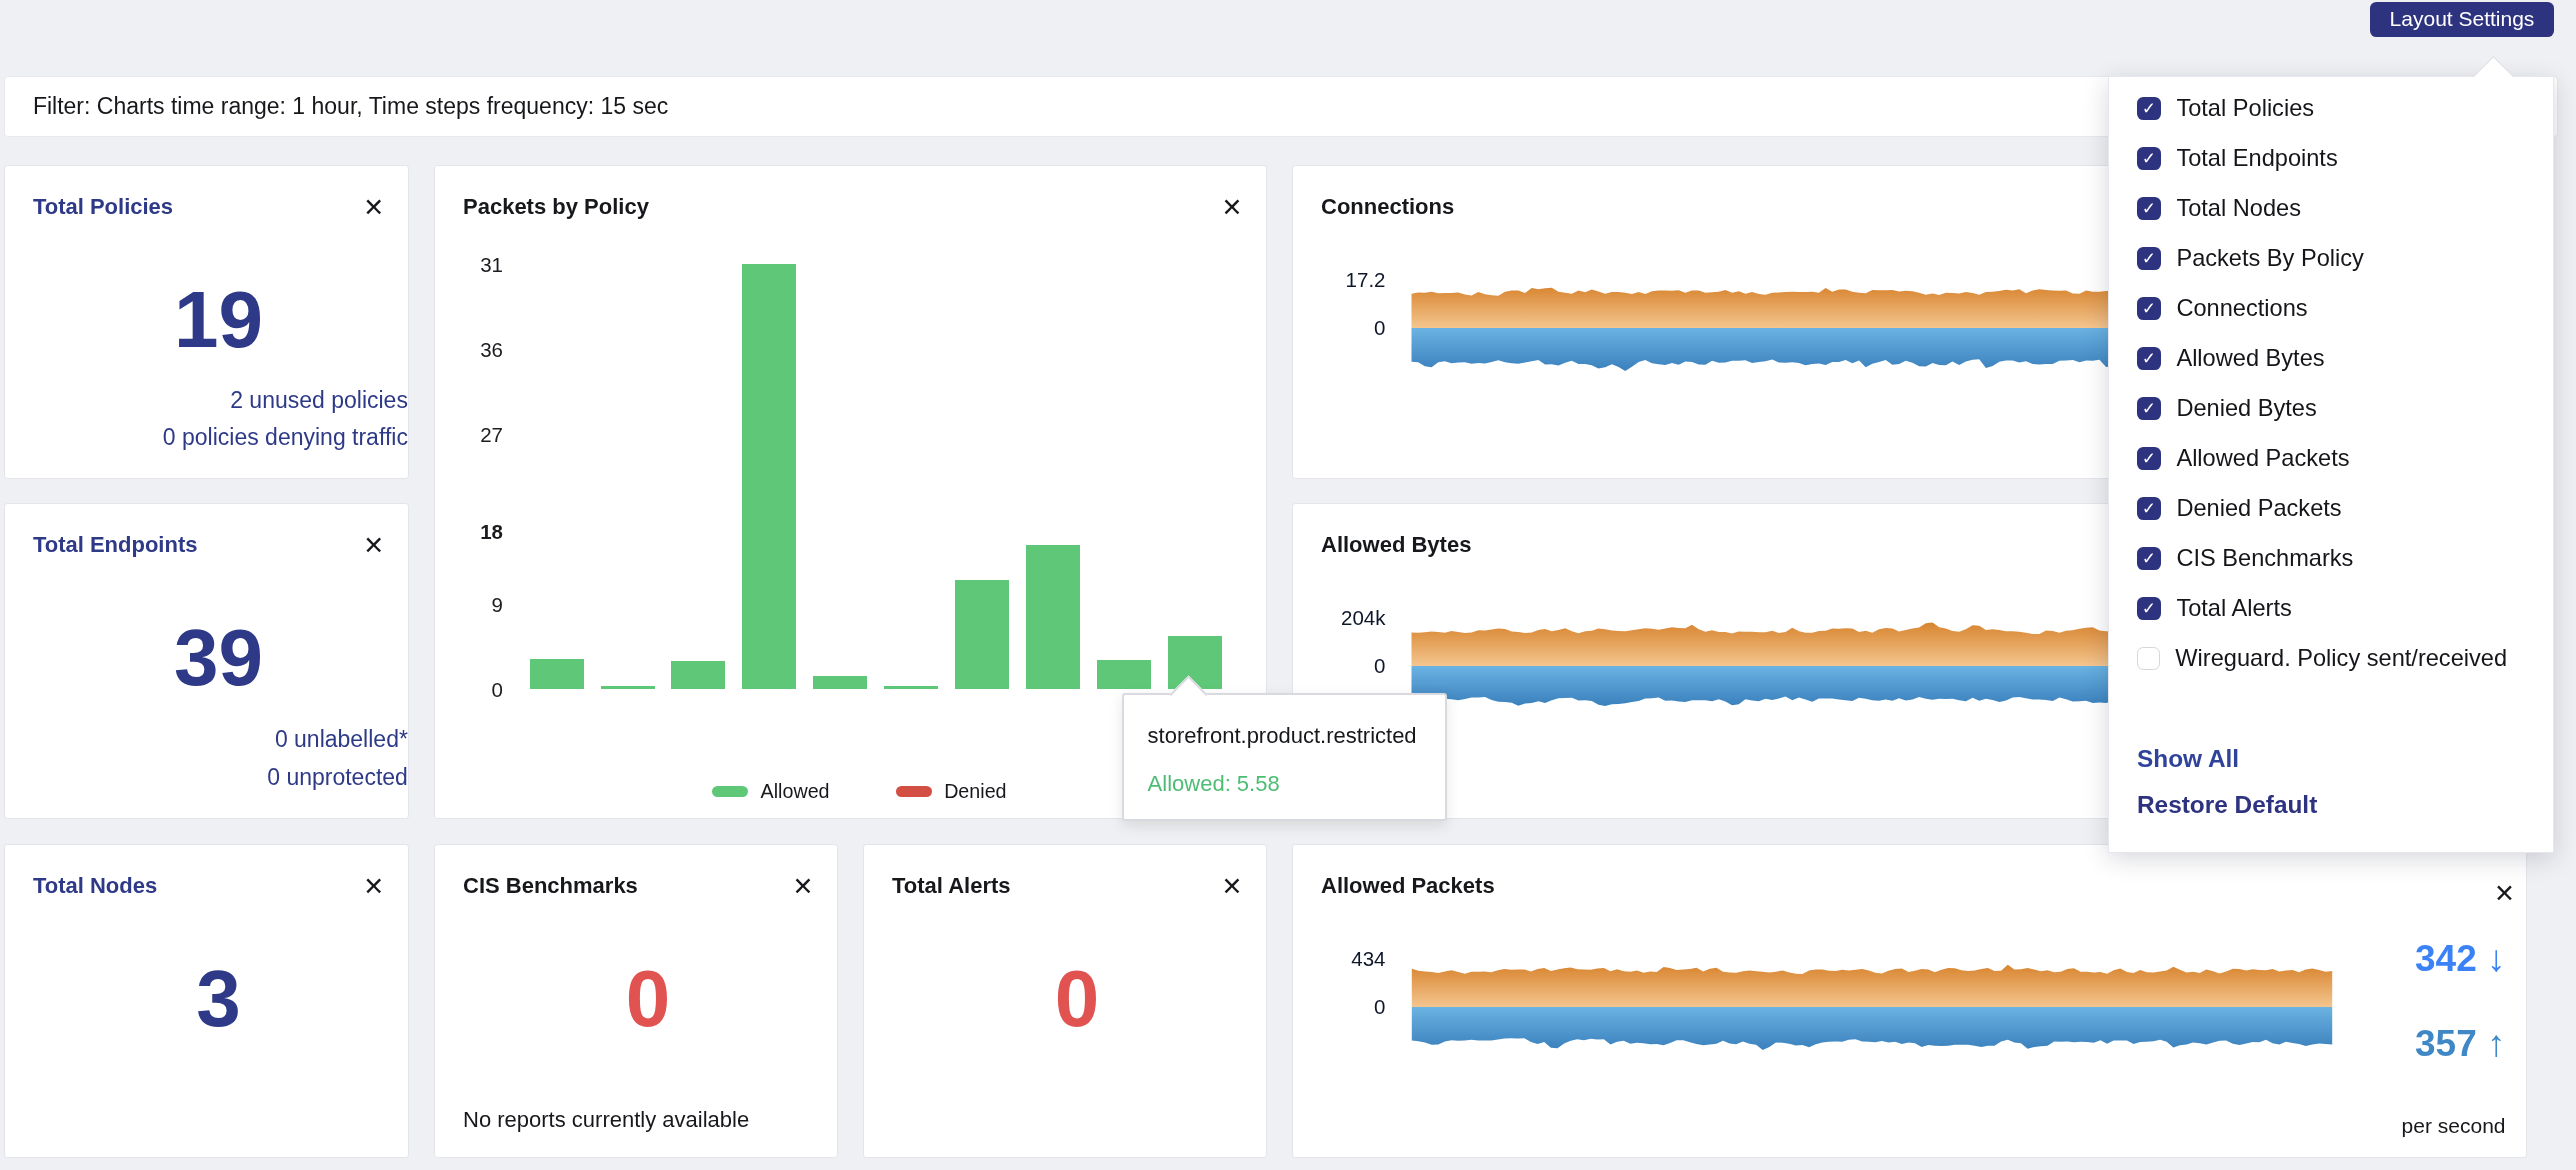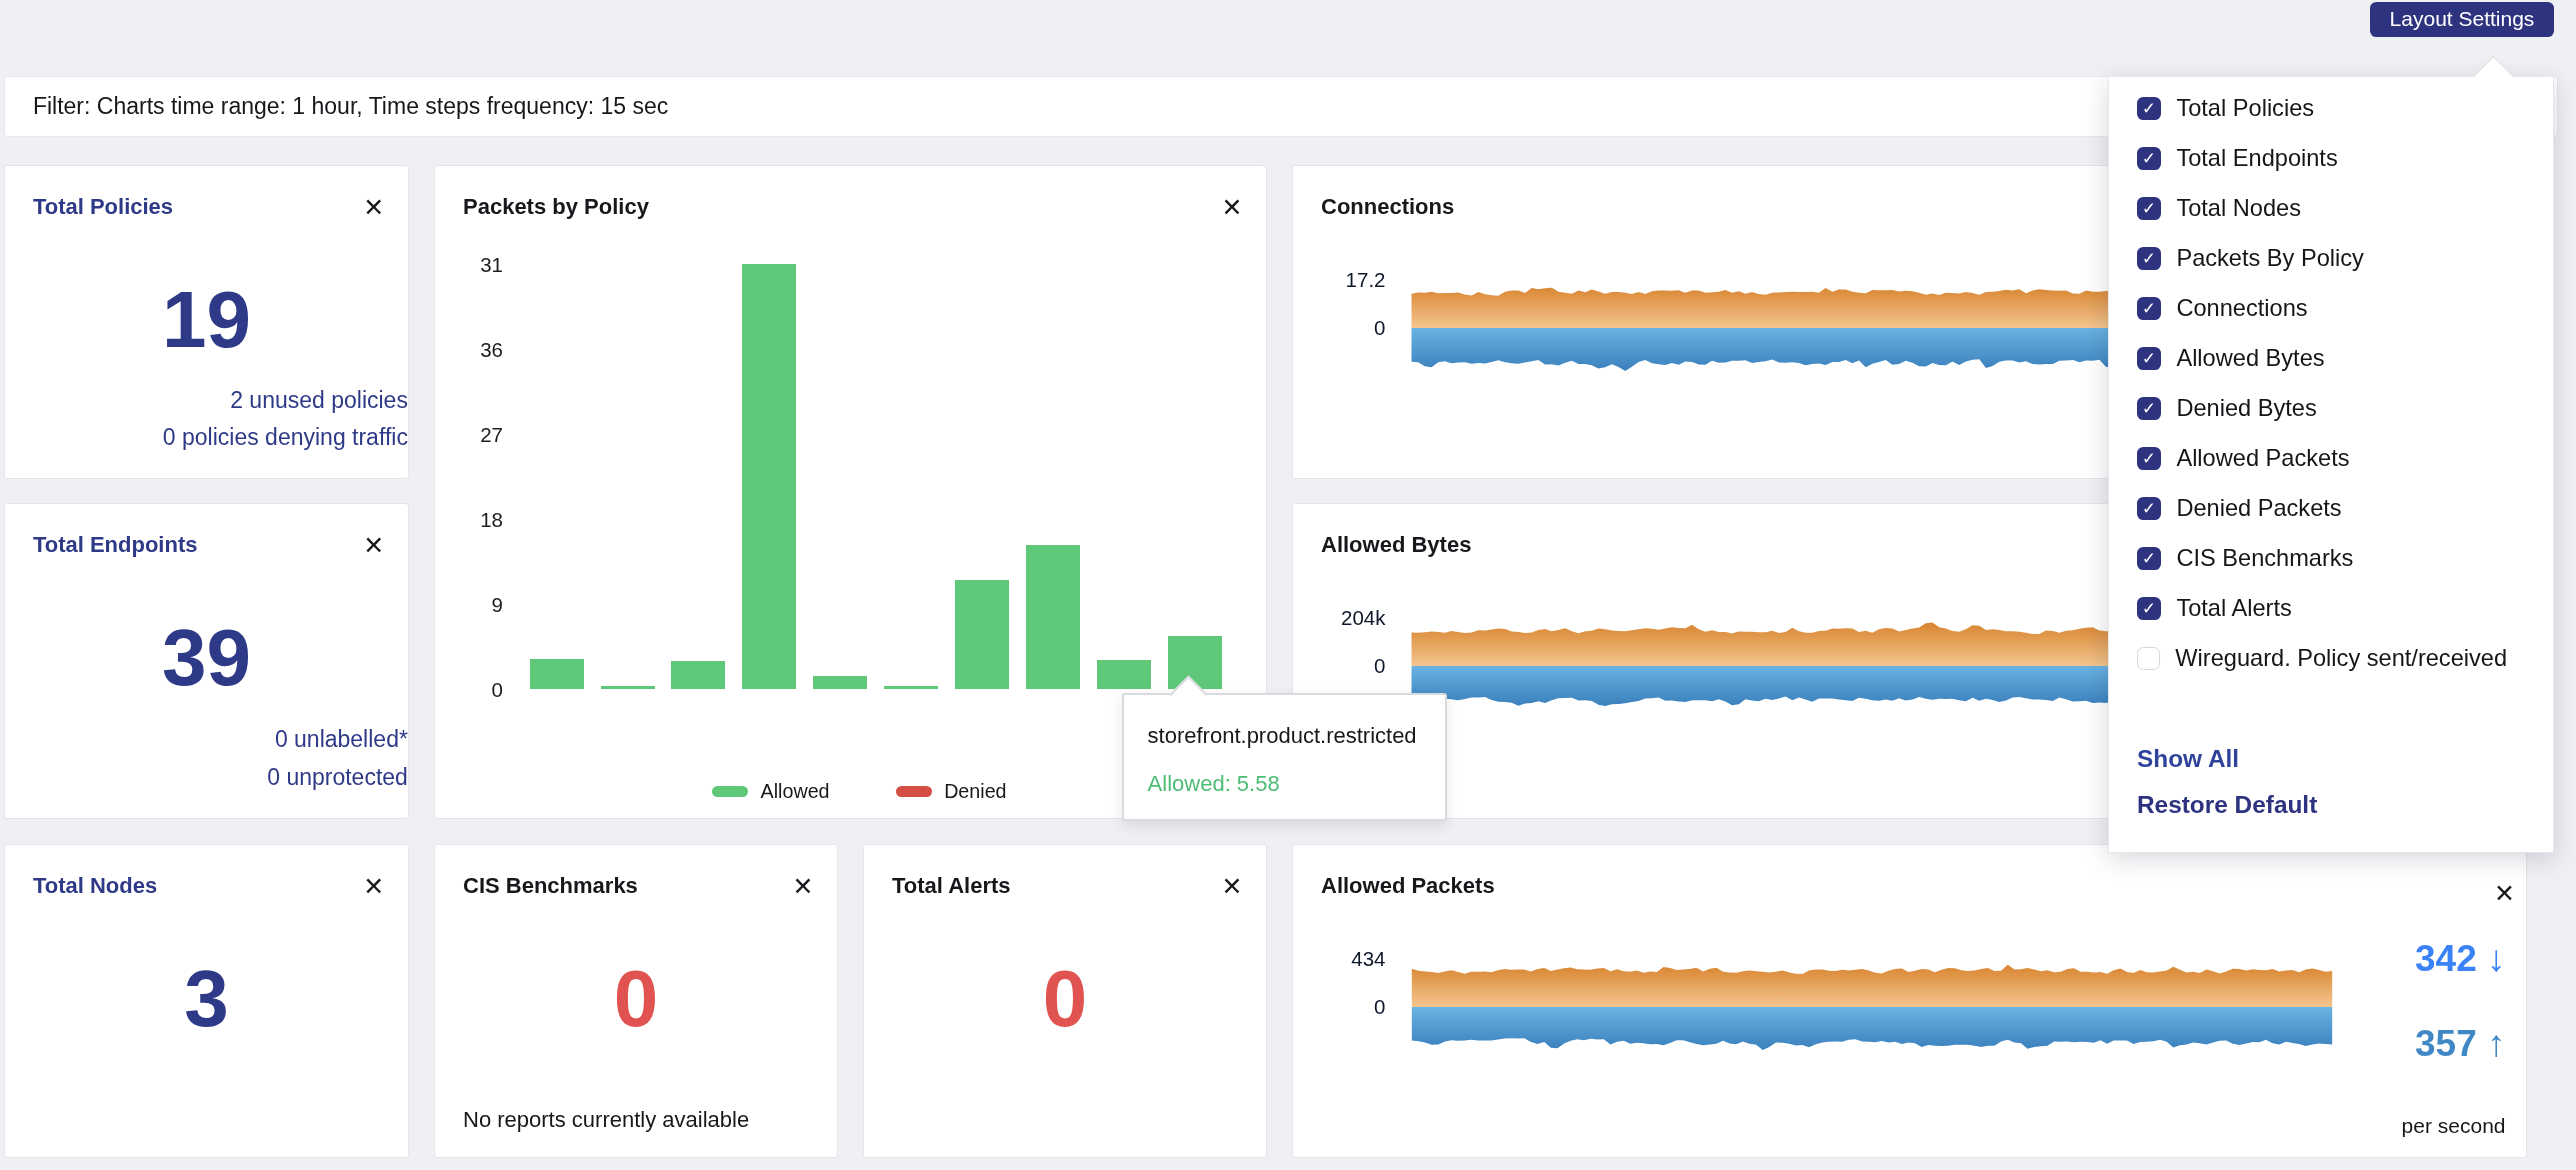--- a/index.html
+++ b/index.html
@@ -12,21 +12,21 @@
   
   .filter-bar{position:absolute;left:3.9px;top:76px;width:2552px;height:59px;background:#ffffff;
       border:0.8px solid #e8e8ee;border-radius:3.9px;display:flex;align-items:center;z-index:2;}
   .filter-bar span{margin-left:28px;font-size:23px;color:#17181c;}
   
   .card{position:absolute;background:#ffffff;border:0.8px solid #e4e5ea;border-radius:3.2px;z-index:1;}
   .card-title{position:absolute;left:28px;top:28px;font-size:22px;font-weight:700;color:#17181c;white-space:nowrap;}
   .card-title.navy{color:#2e3a87;}
   .close-x{position:absolute;top:28px;right:23.6px;font-size:25px;font-weight:600;color:#17181c;
       line-height:27px;cursor:pointer;z-index:5;}
-  .stat-value{position:absolute;left:0;top:110px;width:100%;text-align:center;font-size:80px;
+  .stat-value{position:absolute;left:12px;top:110px;width:100%;text-align:center;font-size:80px;
       font-weight:700;color:#2e3a87;line-height:88px;}
   .stat-value.red{color:#e05351;}
   .stat-sub{position:absolute;left:0;width:100%;text-align:right;font-size:23px;color:#2e3a87;line-height:27px;}
   .note-text{position:absolute;left:28px;top:1106px;font-size:22px;color:#17181c;}
   
   .tick{position:absolute;left:0;width:68px;text-align:right;font-size:20.5px;color:#1b1c20;line-height:23.6px;}
   .bars{position:absolute;left:82px;top:98px;width:713px;height:425px;}
   .bar{position:absolute;bottom:0;width:54px;background:#5fc878;}
   .legend{position:absolute;left:277px;top:614px;display:flex;align-items:center;}
   .legend .sw{width:36px;height:11px;border-radius:5.5px;}
@@ -97,21 +97,21 @@
     <div class="close-x">✕</div>
     <div class="stat-value">3</div>
   </div>
 
   <div class="card" style="left:434px;top:165px;width:831px;height:652px;">
     <div class="card-title">Packets by Policy</div>
     <div class="close-x">✕</div>
     <div class="tick" style="top:87px;">31</div>
     <div class="tick" style="top:172px;">36</div>
     <div class="tick" style="top:257px;">27</div>
-    <div class="tick" style="top:342px;">18</div>
+    <div class="tick" style="top:354px;font-weight:bold;">18</div>
     <div class="tick" style="top:427px;">9</div>
     <div class="tick" style="top:512px;">0</div>
     <div class="bars" id="bars">
         <div class="bar" style="left: 12.6px; height: 30px; background: rgb(95, 200, 120);"></div>
         <div class="bar" style="left: 84px; height: 3.3px; background: rgb(95, 200, 120);"></div>
         <div class="bar" style="left: 154px; height: 28px; background: rgb(95, 200, 120);"></div>
         <div class="bar" style="left: 225px; height: 425px; background: rgb(95, 200, 120);"></div>
         <div class="bar" style="left: 296px; height: 13.2px; background: rgb(95, 200, 120);"></div>
         <div class="bar" style="left: 367px; height: 3.3px; background: rgb(95, 200, 120);"></div>
         <div class="bar" style="left: 438px; height: 109px; background: rgb(95, 200, 120);"></div>

